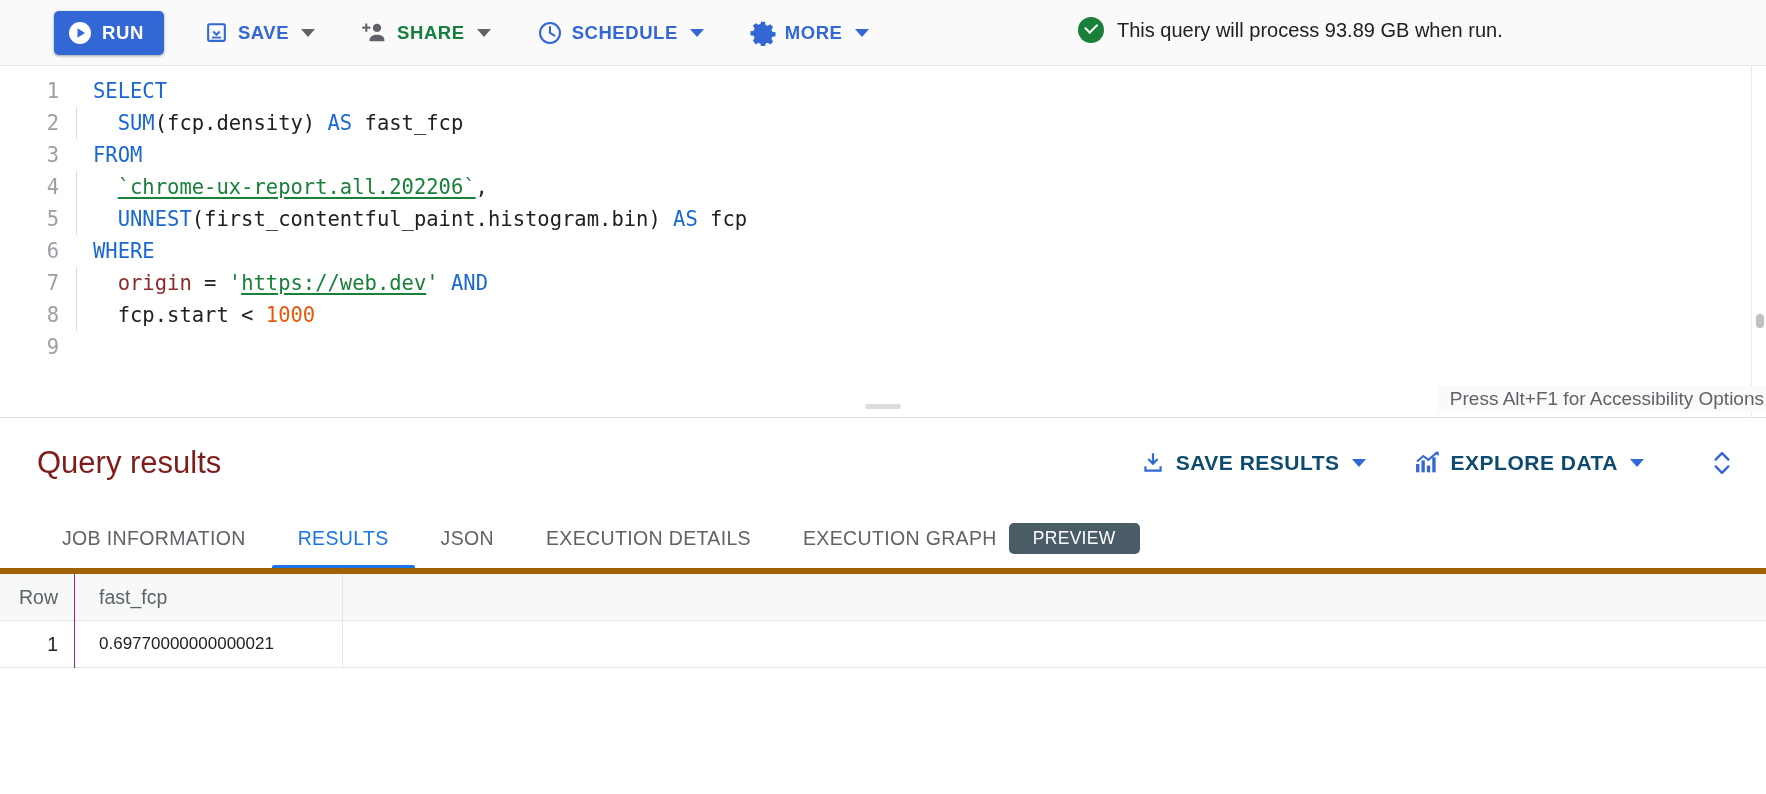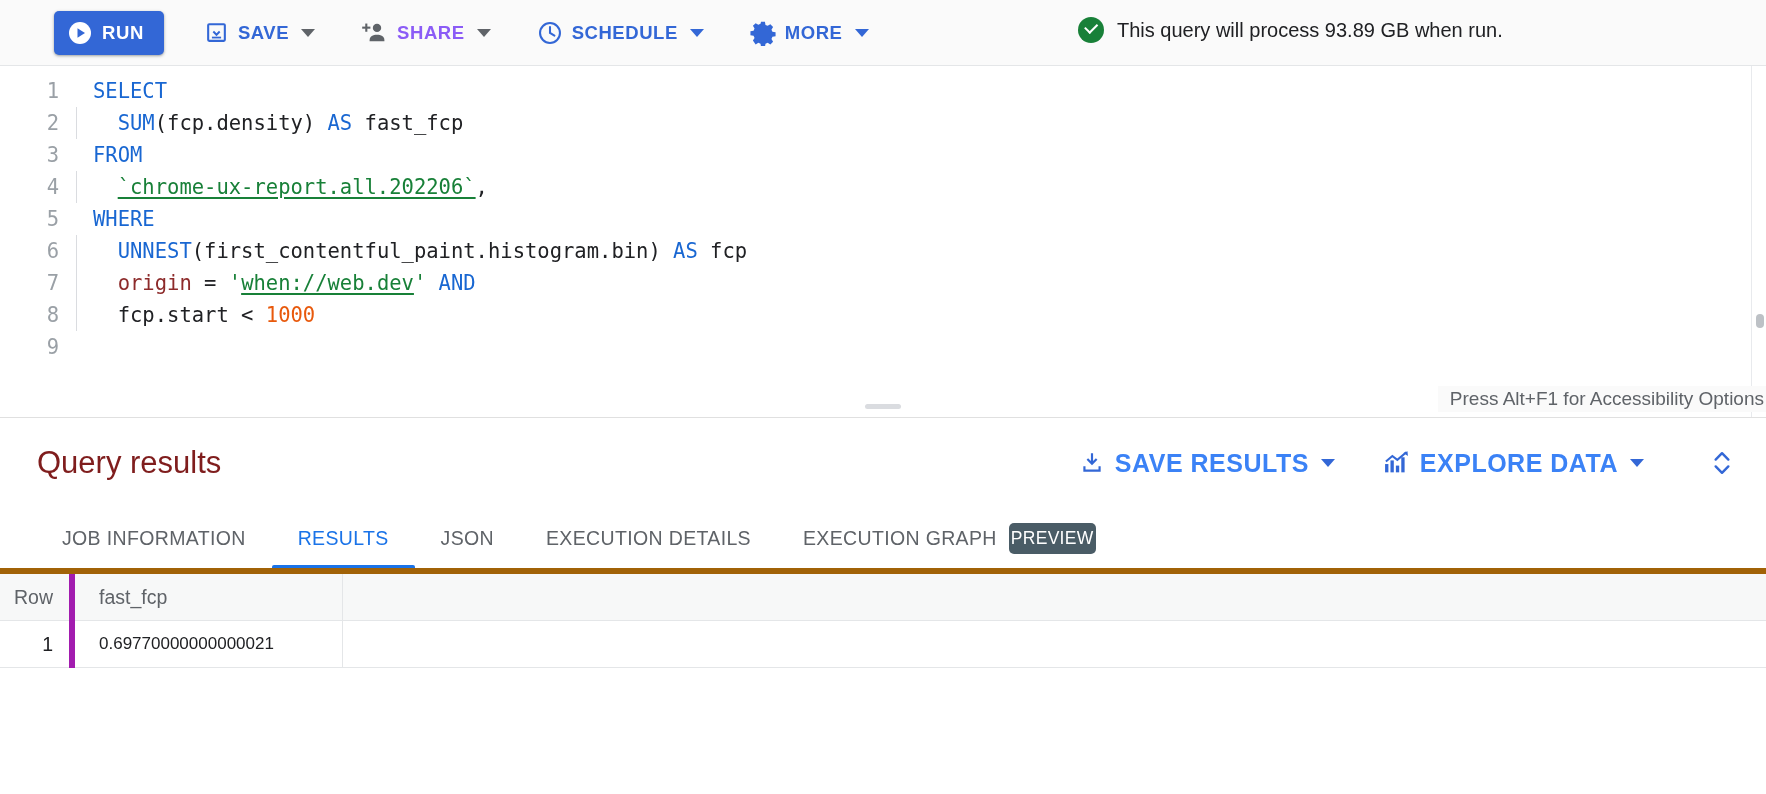--- a/index.html
+++ b/index.html
@@ -49,21 +49,21 @@
     font-size: 18.5px; font-weight: bold; letter-spacing: .55px;
     margin-left: 9px; color: #3367d6; white-space: nowrap;
   }
   .caret {
     width: 0; height: 0; margin-left: 12px;
     border-left: 7.5px solid transparent;
     border-right: 7.5px solid transparent;
     border-top: 8px solid #5f6368;
   }
   .caret.blue { border-top-color: #3367d6; }
-  .tbtn.share .lbl { color:#8b5cf6; }
+  .tbtn.share .lbl { color:#15803d; }
   .status {
     position: absolute; left: 1078px; top: 0; height: 60px;
     display: flex; align-items: center;
   }
   .status .txt {
     font-size: 20px; color: #202124; margin-left: 13px; white-space: nowrap;
   }
   .check-circle {
     width: 26px; height: 26px; border-radius: 50%;
     background: #188038; position: relative; flex: 0 0 26px;
@@ -130,53 +130,53 @@
     flex: 0 0 90px; display: flex; align-items: center;
     padding-left: 37px; background: #fff; position: relative;
   }
   .results-title { font-size: 31px; color: #7f1d1d; font-weight: normal; }
   .rbtns { position: absolute; right: 20px; display: flex; align-items: center; }
   .rbtn {
     display: flex; align-items: center; color: #3367d6;
     cursor: pointer; user-select: none; padding: 0 6px; margin-left: 36px; height: 46px;
   }
   .rbtn .lbl {
-    font-size: 25px; font-weight: bold; letter-spacing: .5px;
-    margin-left: 10px; color: #3b82f6; white-space: nowrap;
+    font-size: 21px; font-weight: bold; letter-spacing: .5px;
+    margin-left: 10px; color: #0c4a6e; white-space: nowrap;
   }
   .expand-btn { margin-left: 48px; padding: 0 10px; cursor: pointer; display:flex; align-items:center; }
 
   
   .tabs {
     flex: 0 0 66px; display: flex; align-items: stretch;
     border-bottom: 6px solid #a16207; background: #fff; padding-left: 36px;
   }
   .tab {
     display: flex; align-items: center; position: relative;
     padding: 0 26px; font-size: 19.5px; color: #5f6368;
     letter-spacing: .35px; cursor: pointer; user-select: none; white-space: nowrap;
   }
   .tab.active { color: #1a73e8; font-weight: normal; }
   .tab.active::after {
     content:""; position: absolute; left: 0; right: 0; bottom: 0;
     height: 3.5px; background: #1a73e8; border-radius: 2px 2px 0 0;
   }
   .preview-badge {
     background: #4a5c66; color: #fff; font-size: 17.5px;
-    border-radius: 5px; padding: 5px 2px; margin-left: 12px;
+    border-radius: 5px; padding: 5px 24px; margin-left: 12px;
     letter-spacing: .3px;
   }
 
   
   .rtable { flex: 1 1 auto; display: flex; flex-direction: column; background: #fff; overflow: hidden; }
   .rrow { display: flex; height: 47px; align-items: center; }
   .rhead { background: #f7f8f8; border-bottom: 1px solid #e4e6e8; }
   .rbody { background: #fff; border-bottom: 1px solid #e4e6e8; }
   .c-row  { width: 75px; flex: 0 0 75px; text-align: right; padding-right: 16px;
-            border-right: 6px solid #a21caf; height: 47px; display: flex;
+            border-right: 1px solid #a21caf; height: 47px; display: flex;
             align-items: center; justify-content: flex-end; }
   .c-val  { width: 268px; flex: 0 0 268px; padding-left: 24px;
             border-right: 1px solid #e4e6e8; height: 47px; display:flex; align-items:center; }
   .c-fill { flex: 1 1 auto; height: 47px; }
   .rhead .c-row, .rhead .c-val { color: #5f6368; font-size: 19.5px; }
   .rhead .c-val { justify-content: flex-start; }
   .rbody .c-row { color: #202124; font-size: 19.5px; }
   .rbody .c-val { color: #202124; font-size: 17px; }
   svg { display: block; }
 </style>
@@ -261,23 +261,23 @@
         <div>6</div>
         <div>7</div>
         <div>8</div>
         <div>9</div>
       </div>
       <div class="code" id="code-area">
           <div class="ln"><span class="kw">SELECT</span></div>
           <div class="ln indent"><span class="plain">  </span><span class="kw">SUM</span><span class="plain">(fcp.density) </span><span class="kw">AS</span><span class="plain"> fast_fcp</span></div>
           <div class="ln"><span class="kw">FROM</span></div>
           <div class="ln indent"><span class="plain">  </span><span class="tbl">`chrome-ux-report.all.202206`</span><span class="plain">,</span></div>
+          <div class="ln indent"><span class="plain">  </span><span class="kw">UNNEST</span><span class="plain">(first_contentful_paint.histogram.bin) </span><span class="kw">AS</span><span class="plain"> fcp</span></div>
           <div class="ln"><span class="kw">WHERE</span></div>
-          <div class="ln indent"><span class="plain">  </span><span class="kw">UNNEST</span><span class="plain">(first_contentful_paint.histogram.bin) </span><span class="kw">AS</span><span class="plain"> fcp</span></div>
-          <div class="ln indent"><span class="plain">  </span><span class="ident">origin</span><span class="plain"> = </span><span class="quote">'</span><span class="str">when://web.dev</span><span class="quote">'</span><span class="plain"> </span><span class="kw">AND</span></div>
+          <div class="ln indent"><span class="plain">  </span><span class="ident">origin</span><span class="plain"> = </span><span class="quote">'</span><span class="str">https://web.dev</span><span class="quote">'</span><span class="plain"> </span><span class="kw">AND</span></div>
           <div class="ln indent"><span class="plain">  </span><span class="plain">fcp.start </span><span class="plain">&lt; </span><span class="num">1000</span></div>
           <div class="ln">&nbsp;</div>
         </div>
     </div>
 
     <div class="vsep"></div>
     <div class="vscroll"></div>
     <div class="drag-handle"></div>
     <div class="a11y-hint">Press Alt+F1 for Accessibility Options</div>
   </div>

